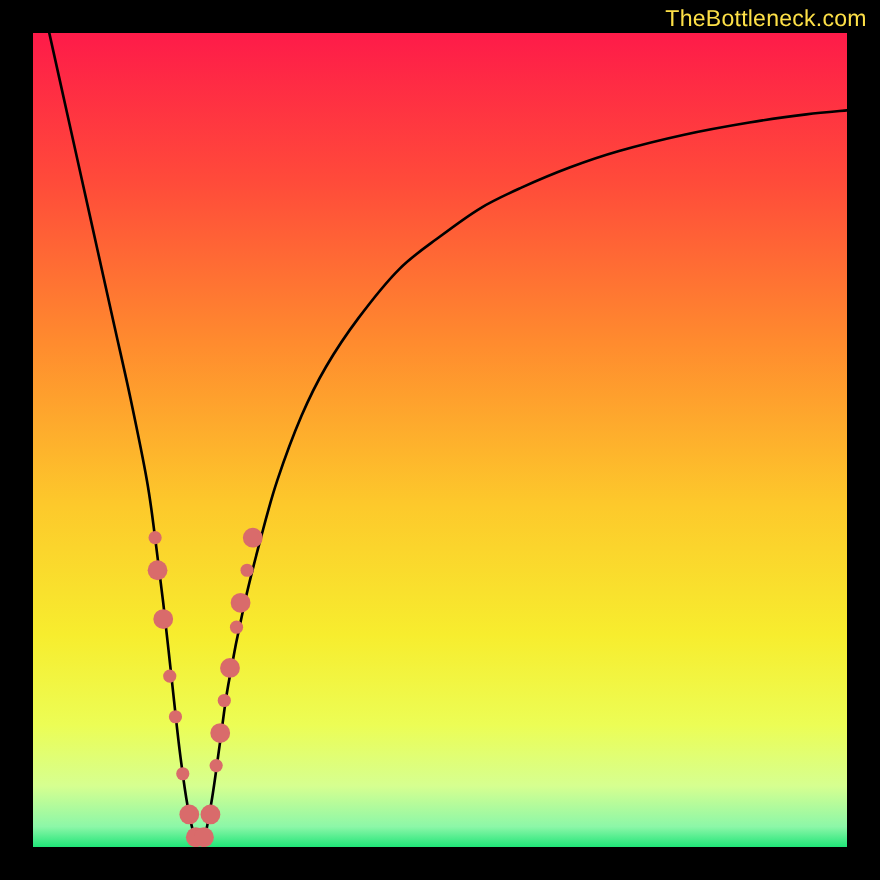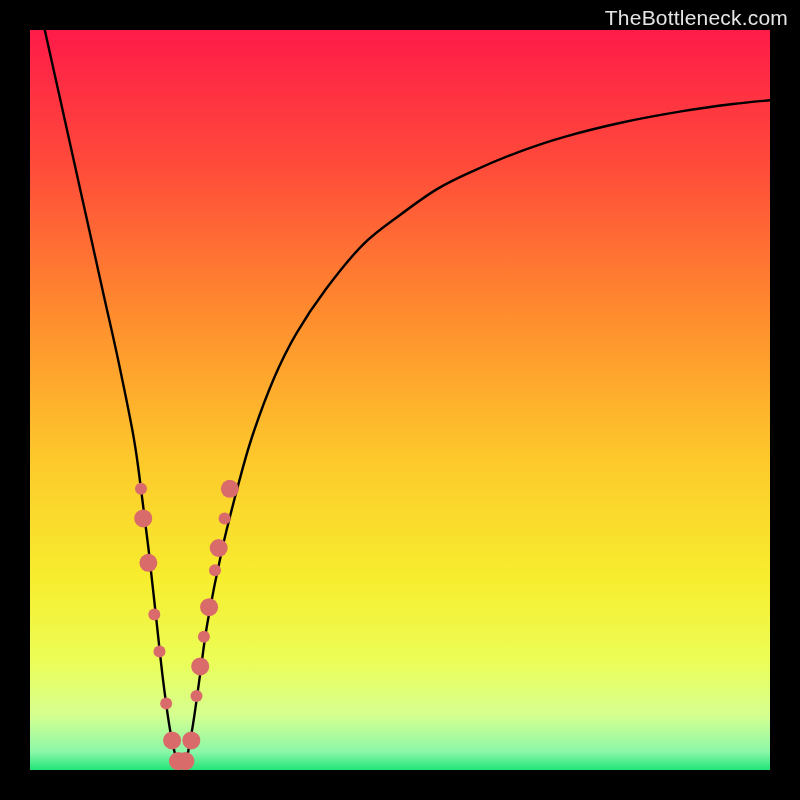--- a/index.html
+++ b/index.html
@@ -24,21 +24,21 @@
     left: 30px;
     top: 30px;
     width: 740px;
     height: 740px;
     
   }
   .watermark {
     position: absolute;
     top: 6px;
     right: 12px;
-    color: #e5e5e5;
+    color: #fde047;
     font-size: 21px;
     font-weight: 400;
     letter-spacing: 0.2px;
     user-select: none;
   }
 </style>
 </head>
 <body>
 
 <div class="frame">

